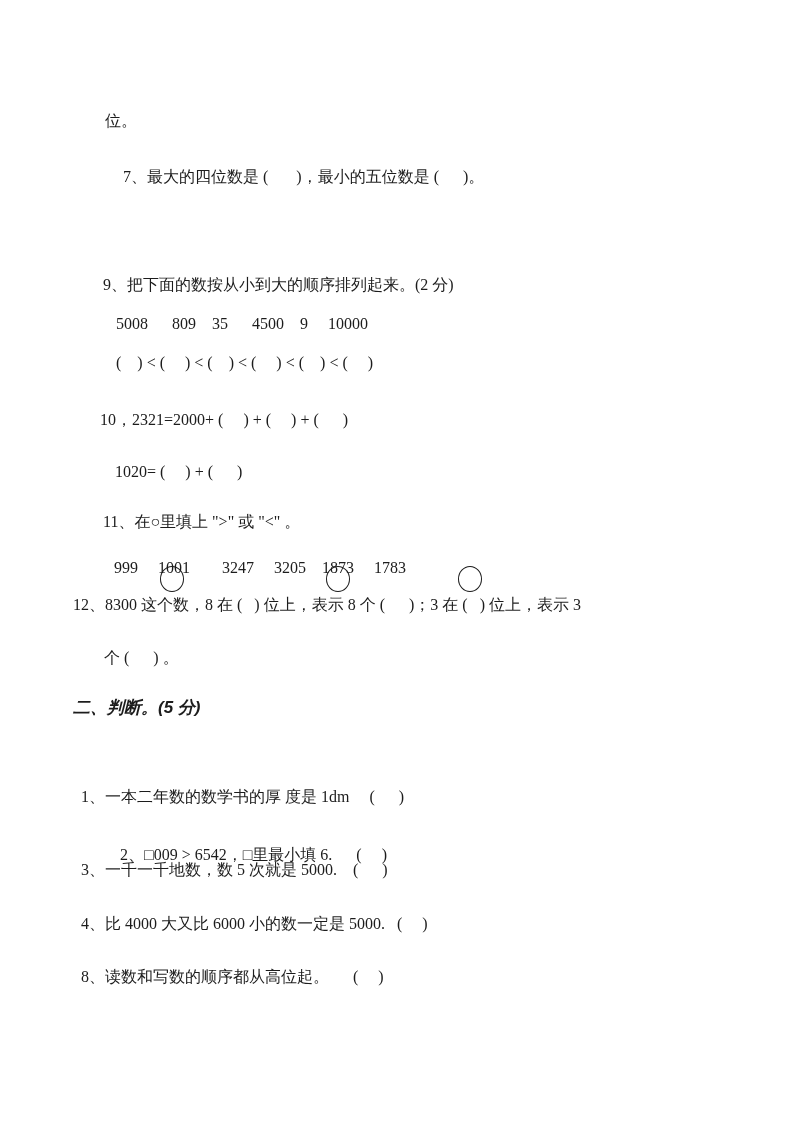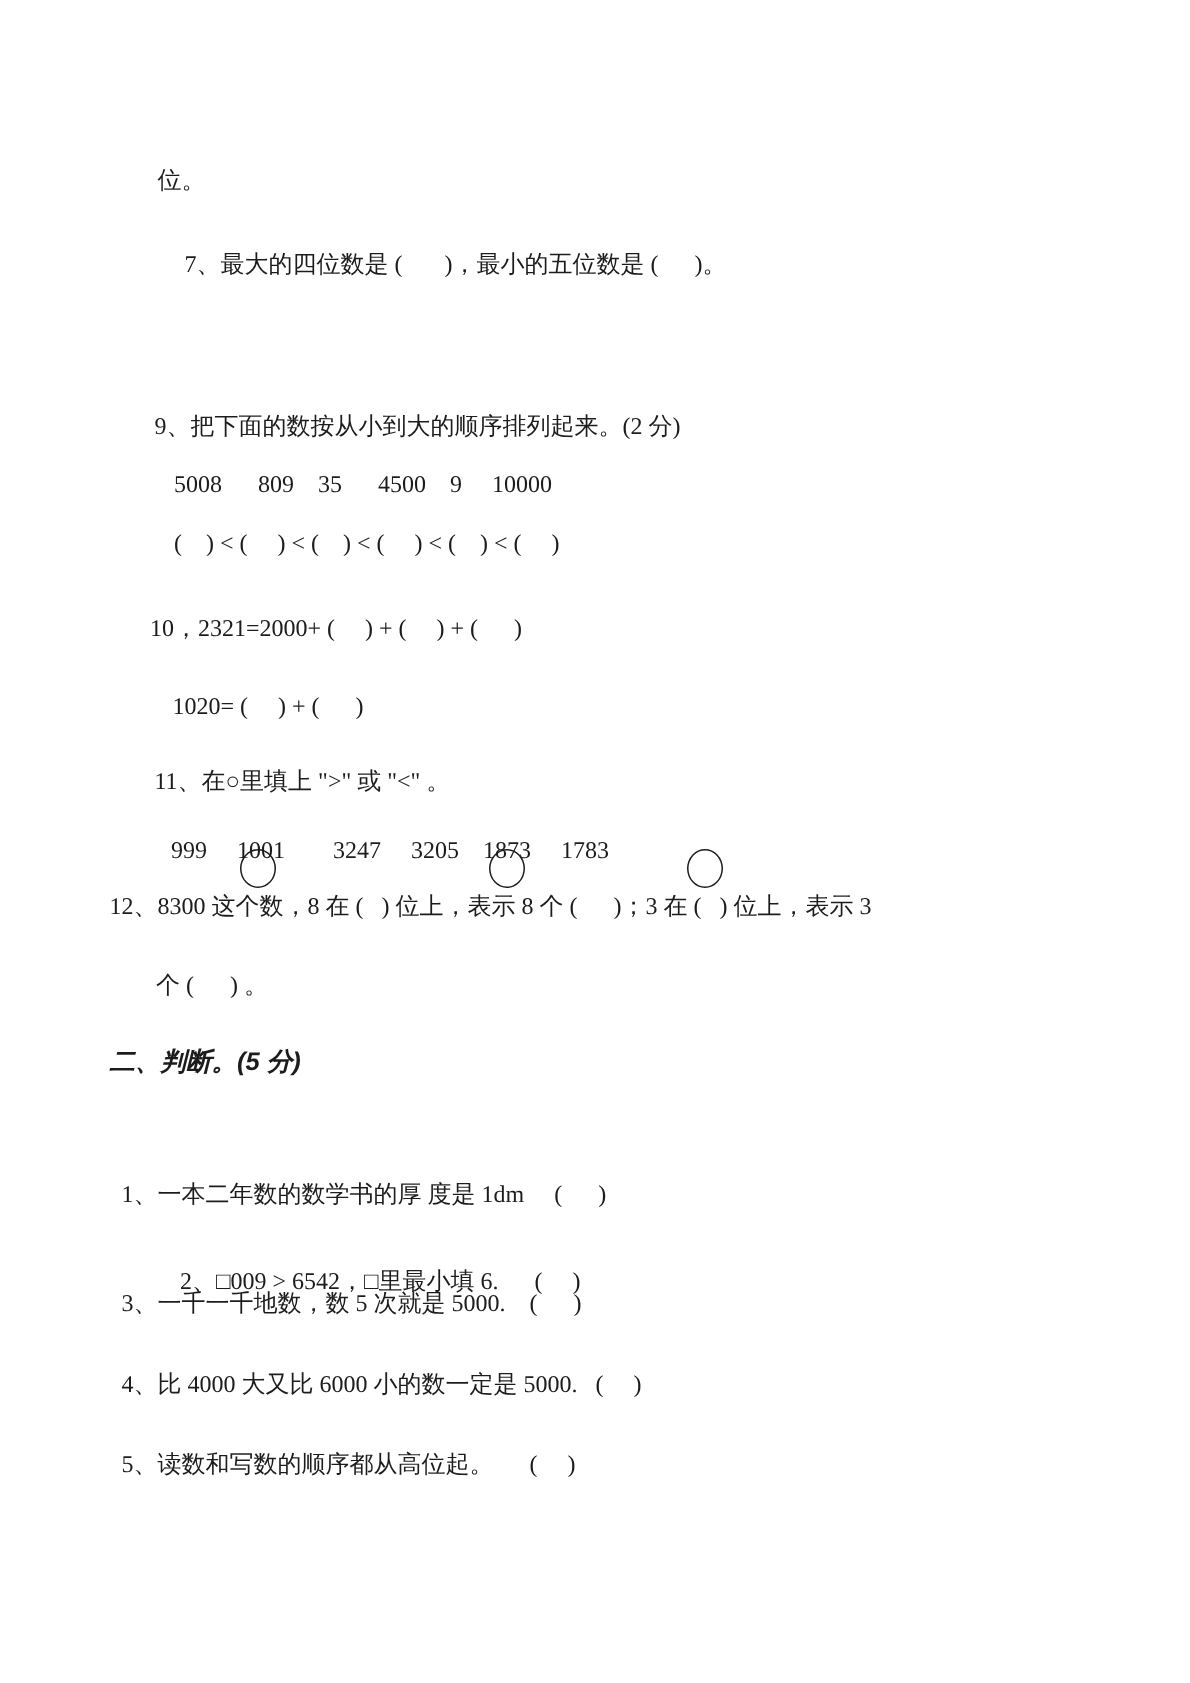--- a/index.html
+++ b/index.html
@@ -84,15 +84,15 @@
 
   <div class="line l-q12a">12、8300 这个数，8 在 (   ) 位上，表示 8 个 (      )；3 在 (   ) 位上，表示 3</div>
   <div class="line l-q12b">个 (      ) 。</div>
 
   <div class="line l-sec2 section-title">二、判断。(5 分)</div>
 
   <div class="line l-j1">1、一本二年数的数学书的厚 度是 1dm     (      )</div>
   <div class="line l-j2">2、□009 &gt; 6542，□里最小填 6.      (     )</div>
   <div class="line l-j3">3、一千一千地数，数 5 次就是 5000.    (      )</div>
   <div class="line l-j4">4、比 4000 大又比 6000 小的数一定是 5000.   (     )</div>
-  <div class="line l-j5">5、读数和写数的顺序都从高位起。      (     )</div>
+  <div class="line l-j5">8、读数和写数的顺序都从高位起。      (     )</div>
 
 </div>
 
 </body></html>

